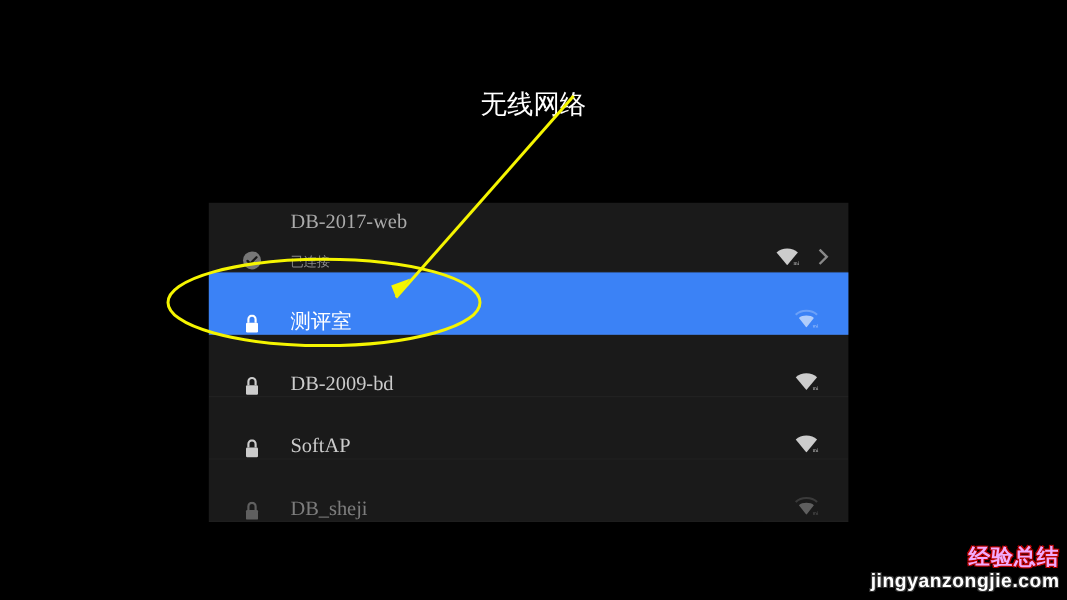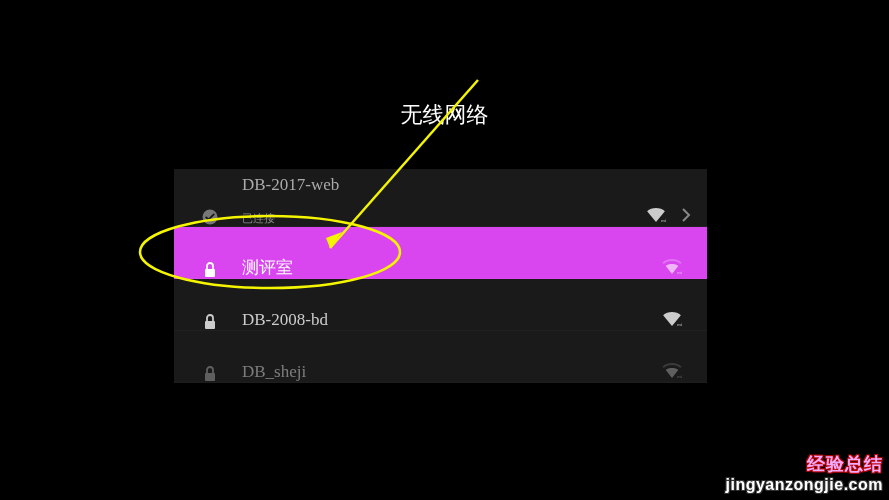--- a/index.html
+++ b/index.html
@@ -8,21 +8,21 @@
       height: 500px;
       background: #000;
       font-family: "Microsoft YaHei", "PingFang SC", sans-serif;
       overflow: hidden;
       position: relative;
     }
     .title {
       color: #fff;
       font-size: 22px;
       text-align: center;
-      padding-top: 100px;
+      padding-top: 72px;
       font-weight: 400;
     }
     .list-container {
       position: absolute;
       left: 174px;
       top: 169px;
       width: 533px;
       background: #1a1a1a;
     }
     .network-row {
@@ -31,21 +31,21 @@
       height: 52px;
       padding: 0 16px 0 20px;
       border-bottom: 1px solid rgba(255,255,255,0.03);
       position: relative;
       font-family: Liberation Serif, serif;
     }
     .network-row.connected {
       height: 58px;
     }
     .network-row.selected {
-      background: #d946ef;
+      background: #3b82f6;
     }
     .row-icon {
       width: 32px;
       display: flex;
       align-items: center;
       justify-content: center;
       flex-shrink: 0;
     }
     .row-text {
       flex: 1;
@@ -158,30 +158,47 @@
   </div>
 
   <div class="network-row">
     <div class="row-icon">
       <svg width="14" height="16" viewBox="0 0 14 16">
           <rect x="2" y="7" width="10" height="8" rx="1" fill="#ccc"></rect>
           <path d="M4 7 V4 a3 3 0 0 1 6 0 V7" stroke="#ccc" stroke-width="1.8" fill="none"></path>
         </svg>
     </div>
     <div class="row-text">
-      <div class="network-name">DB-2008-bd</div>
+      <div class="network-name">DB-2009-bd</div>
     </div>
     <div class="wifi-signal">
       <svg width="22" height="16" viewBox="0 0 24 18">
           <path d="M12 18 L2 6 C7 1 17 1 22 6 Z" fill="#ccc"></path>
           <text x="18" y="18" font-size="5" fill="#ccc">mi</text>
         </svg>
     </div>
   </div>
 
+  <div class="network-row">
+    <div class="row-icon">
+      <svg width="14" height="16" viewBox="0 0 14 16">
+          <rect x="2" y="7" width="10" height="8" rx="1" fill="#ccc"></rect>
+          <path d="M4 7 V4 a3 3 0 0 1 6 0 V7" stroke="#ccc" stroke-width="1.8" fill="none"></path>
+        </svg>
+    </div>
+    <div class="row-text">
+      <div class="network-name">SoftAP</div>
+    </div>
+    <div class="wifi-signal">
+      <svg width="22" height="16" viewBox="0 0 24 18">
+          <path d="M12 18 L2 6 C7 1 17 1 22 6 Z" fill="#ccc"></path>
+          <text x="18" y="18" font-size="5" fill="#ccc">mi</text>
+        </svg>
+    </div>
+  </div>
 
   <div class="network-row dim">
     <div class="row-icon">
       <svg width="14" height="16" viewBox="0 0 14 16">
           <rect x="2" y="7" width="10" height="8" rx="1" fill="#999"></rect>
           <path d="M4 7 V4 a3 3 0 0 1 6 0 V7" stroke="#999" stroke-width="1.8" fill="none"></path>
         </svg>
     </div>
     <div class="row-text">
       <div class="network-name">DB_sheji</div>

